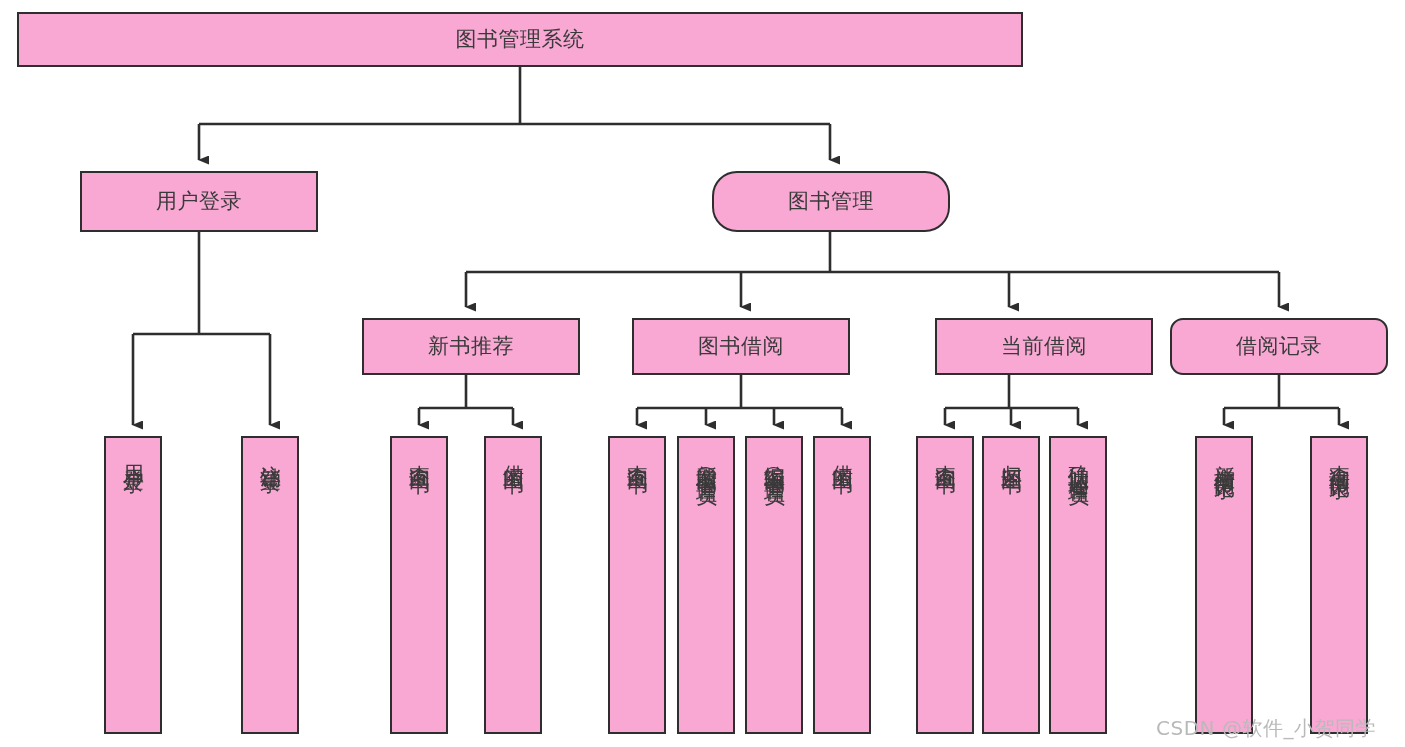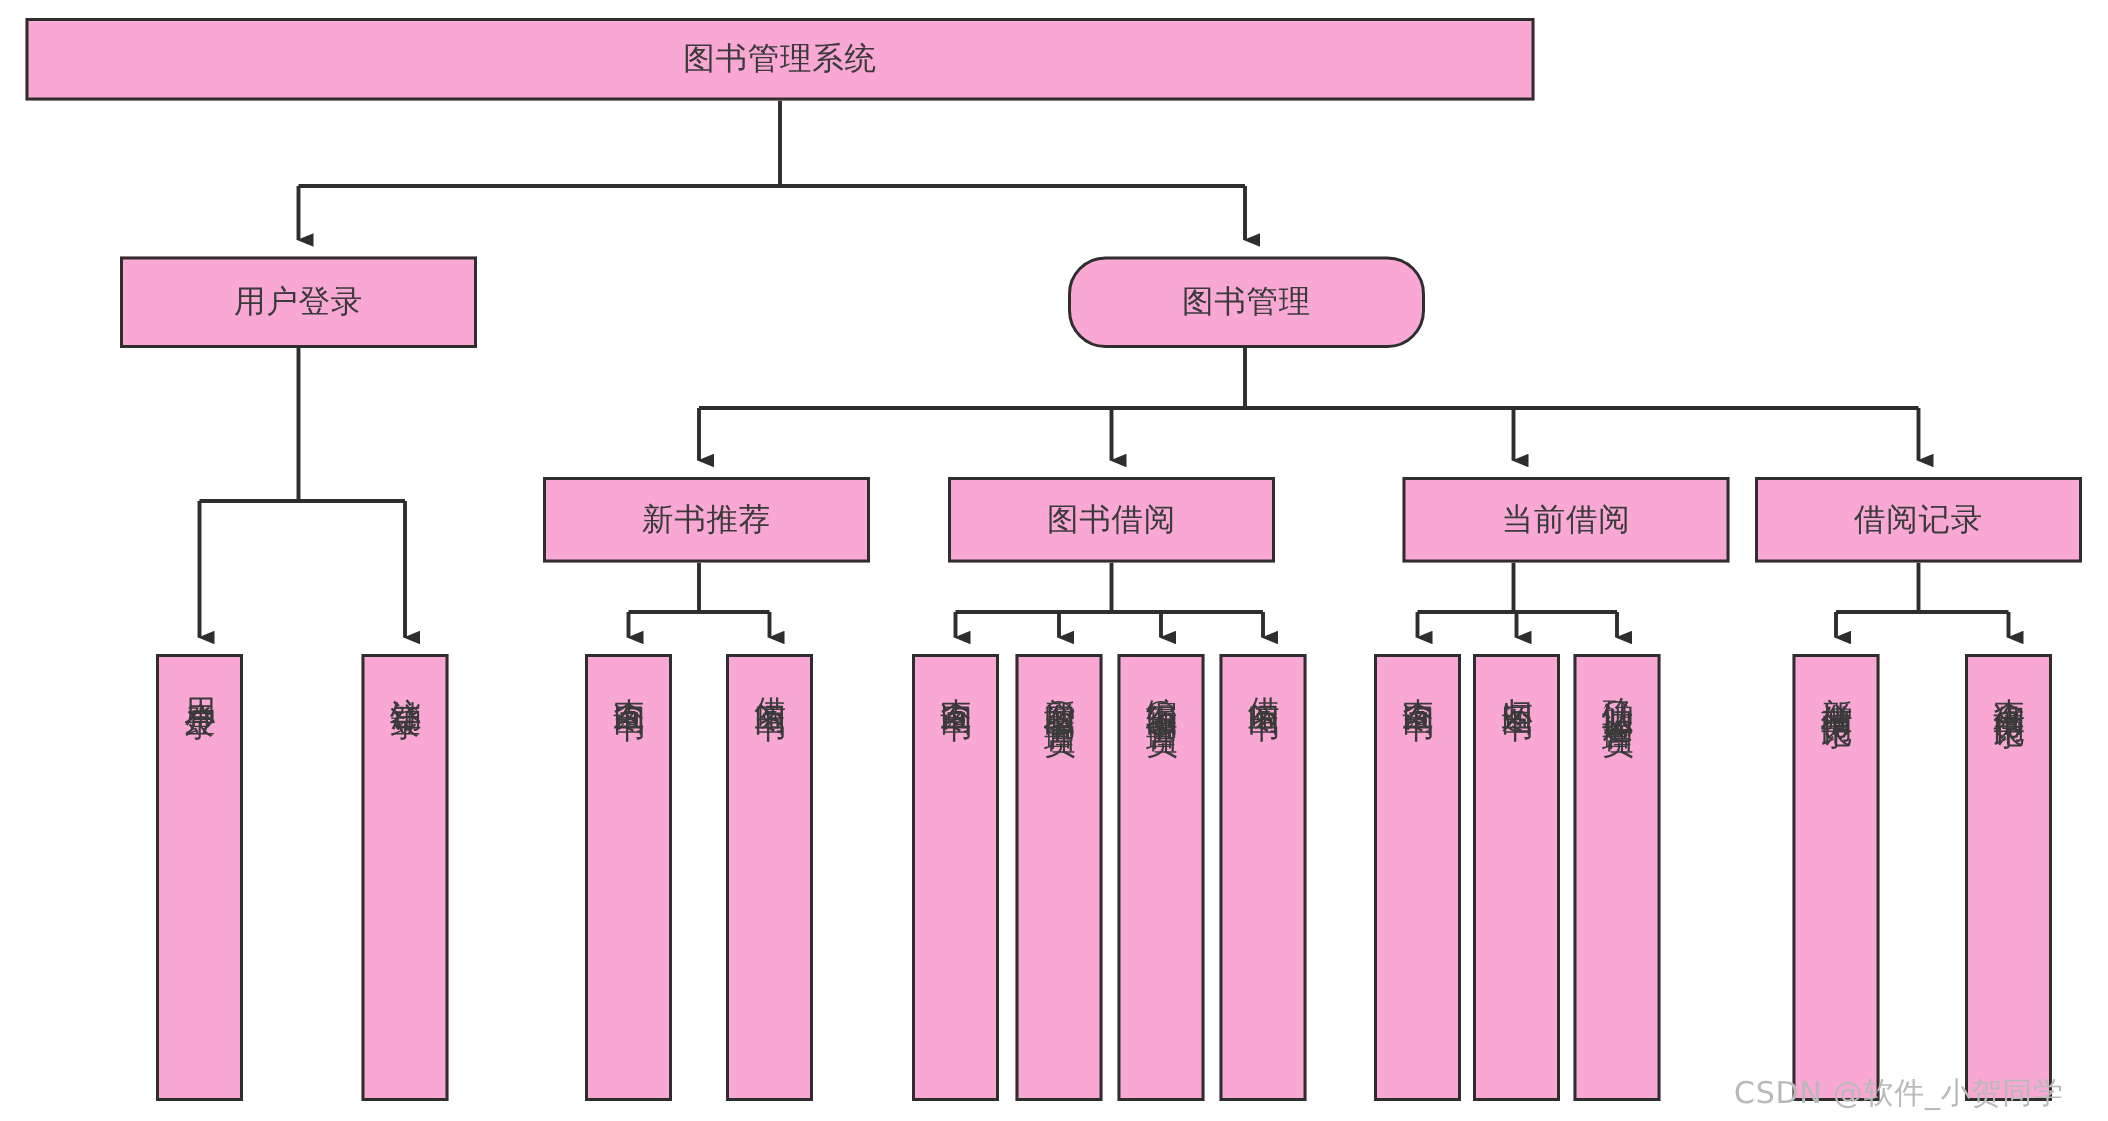--- a/index.html
+++ b/index.html
@@ -148,21 +148,21 @@
   </div>
 
   <div class="node horiz" style="left:632px; top:318px; width:218px; height:57px;">
     <span class="node-label">图书借阅</span>
   </div>
 
   <div class="node horiz" style="left:900px; top:318px; width:218px; height:57px;margin-left:35px;">
     <span class="node-label">当前借阅</span>
   </div>
 
-  <div class="node horiz" style="left:1170px; top:318px; width:218px; height:57px;">
+  <div class="node horiz" style="left:1170px; top:318px; width:218px; height:57px;border-radius:13px;">
     <span class="node-label">借阅记录</span>
   </div>
 
   <div class="node vert" style="left:104px; top:436px; width:58px; height:298px;">
     <span class="node-label">用户登录</span>
   </div>
 
   <div class="node vert" style="left:241px; top:436px; width:58px; height:298px;">
     <span class="node-label">注销登录</span>
   </div>

